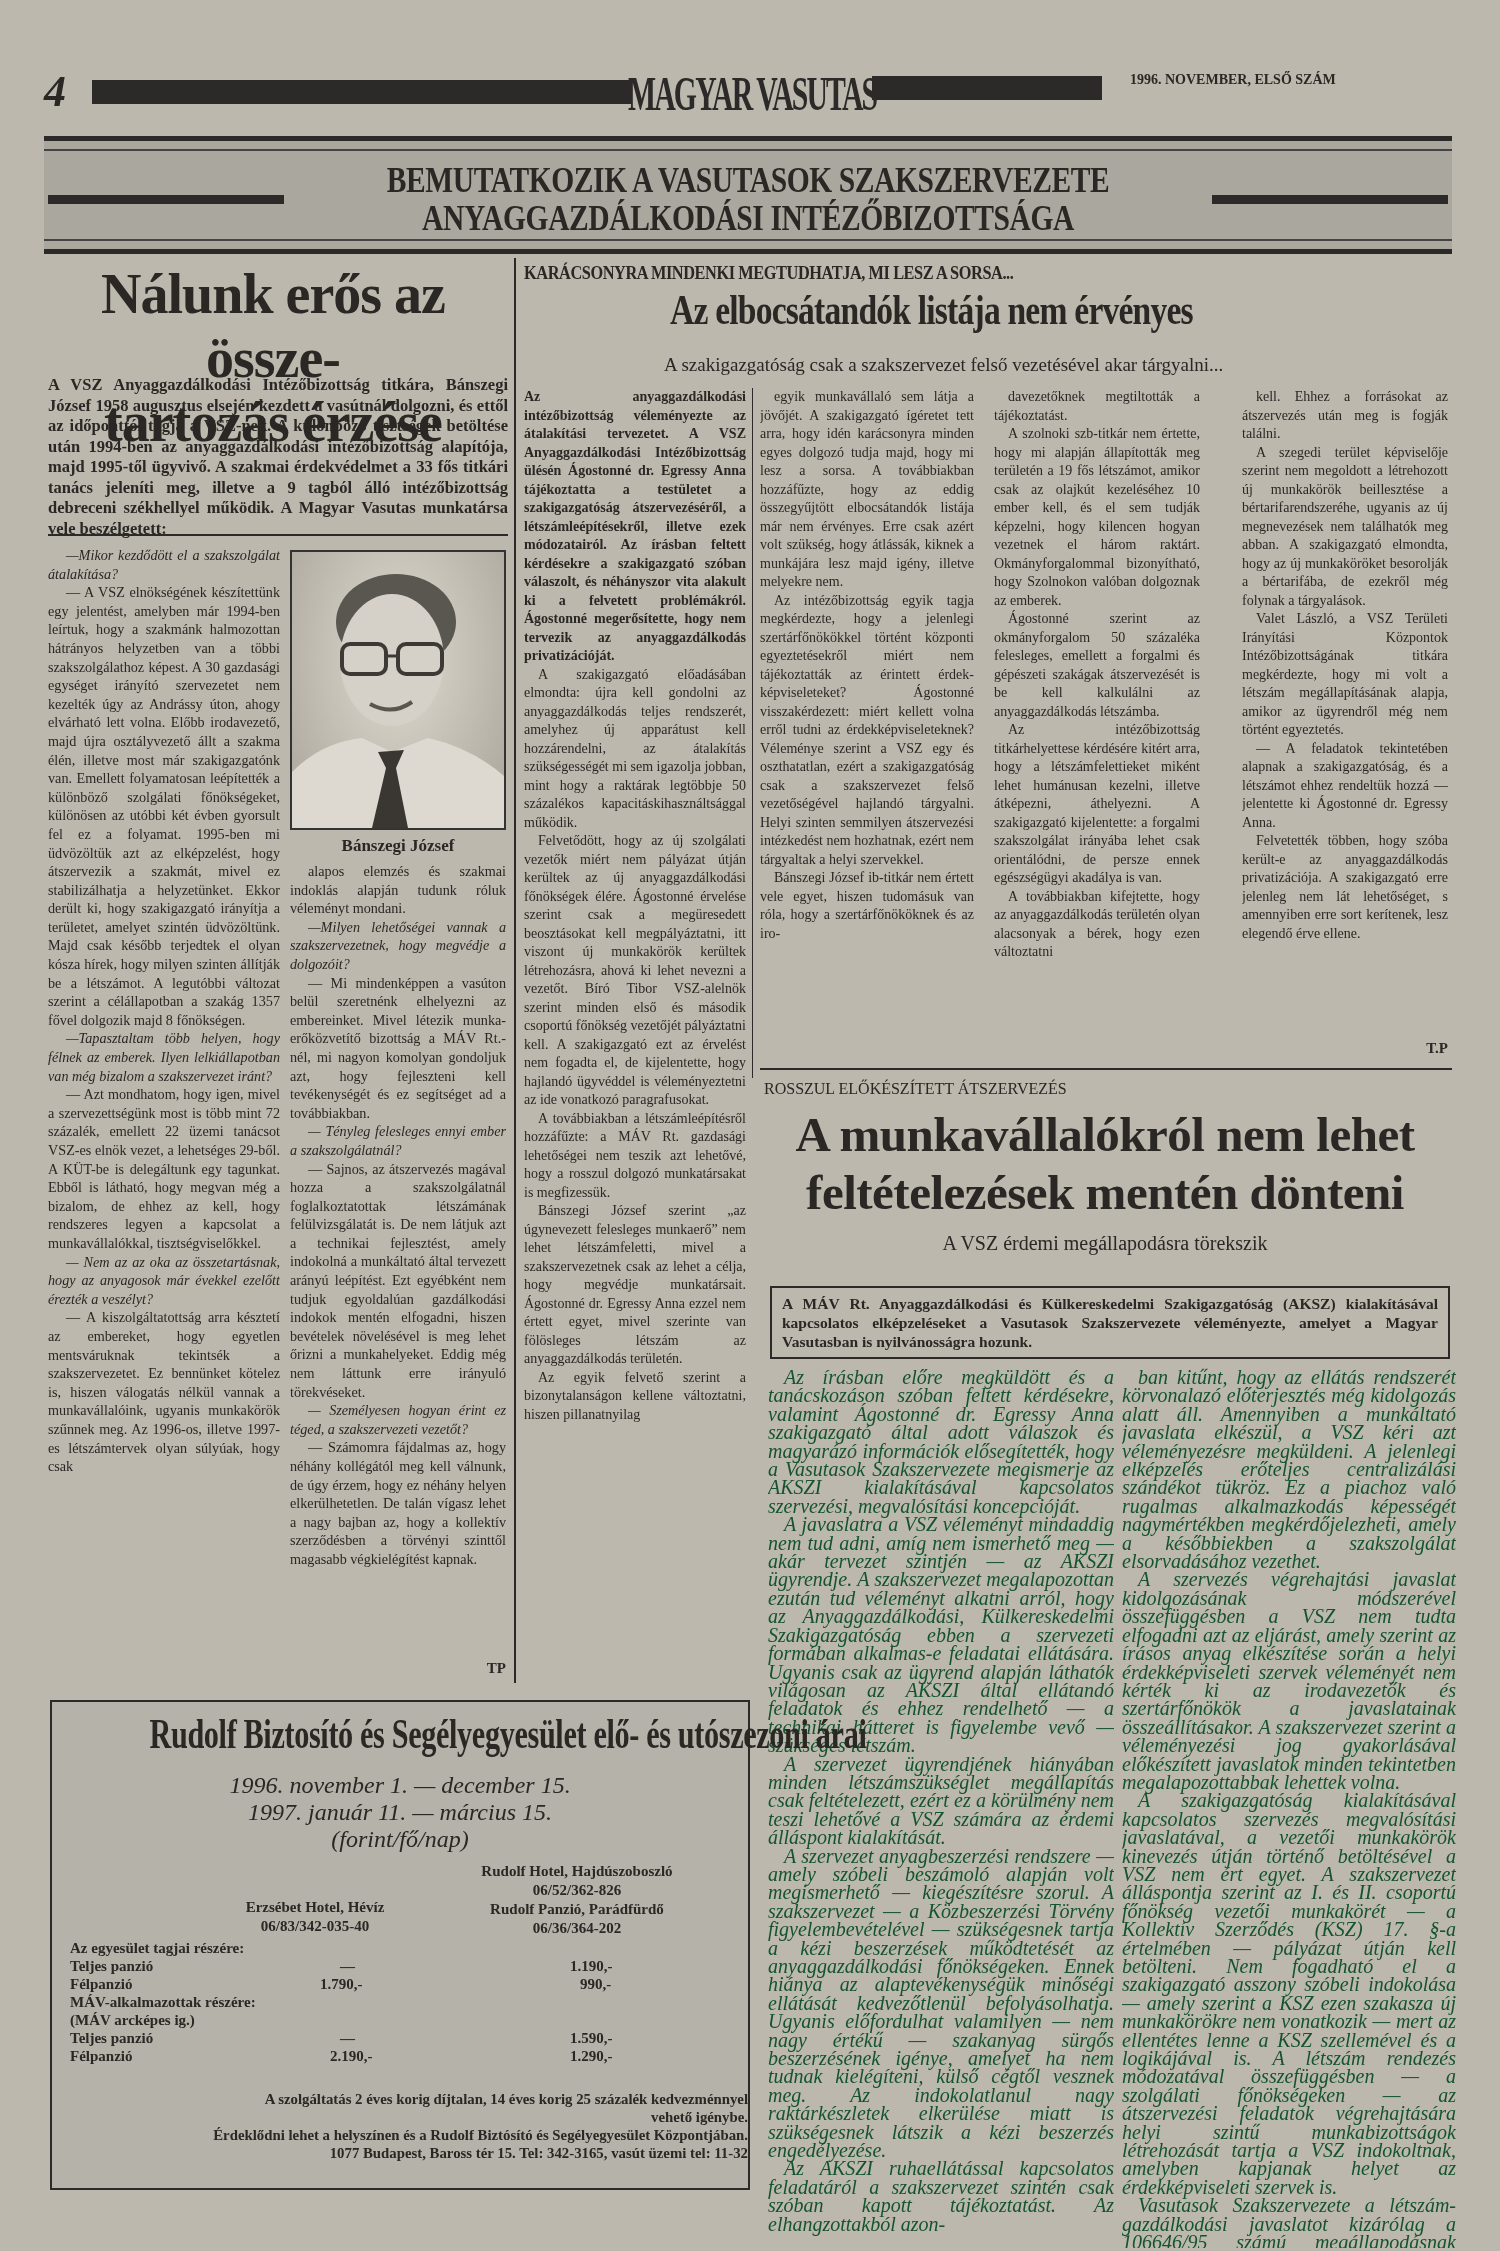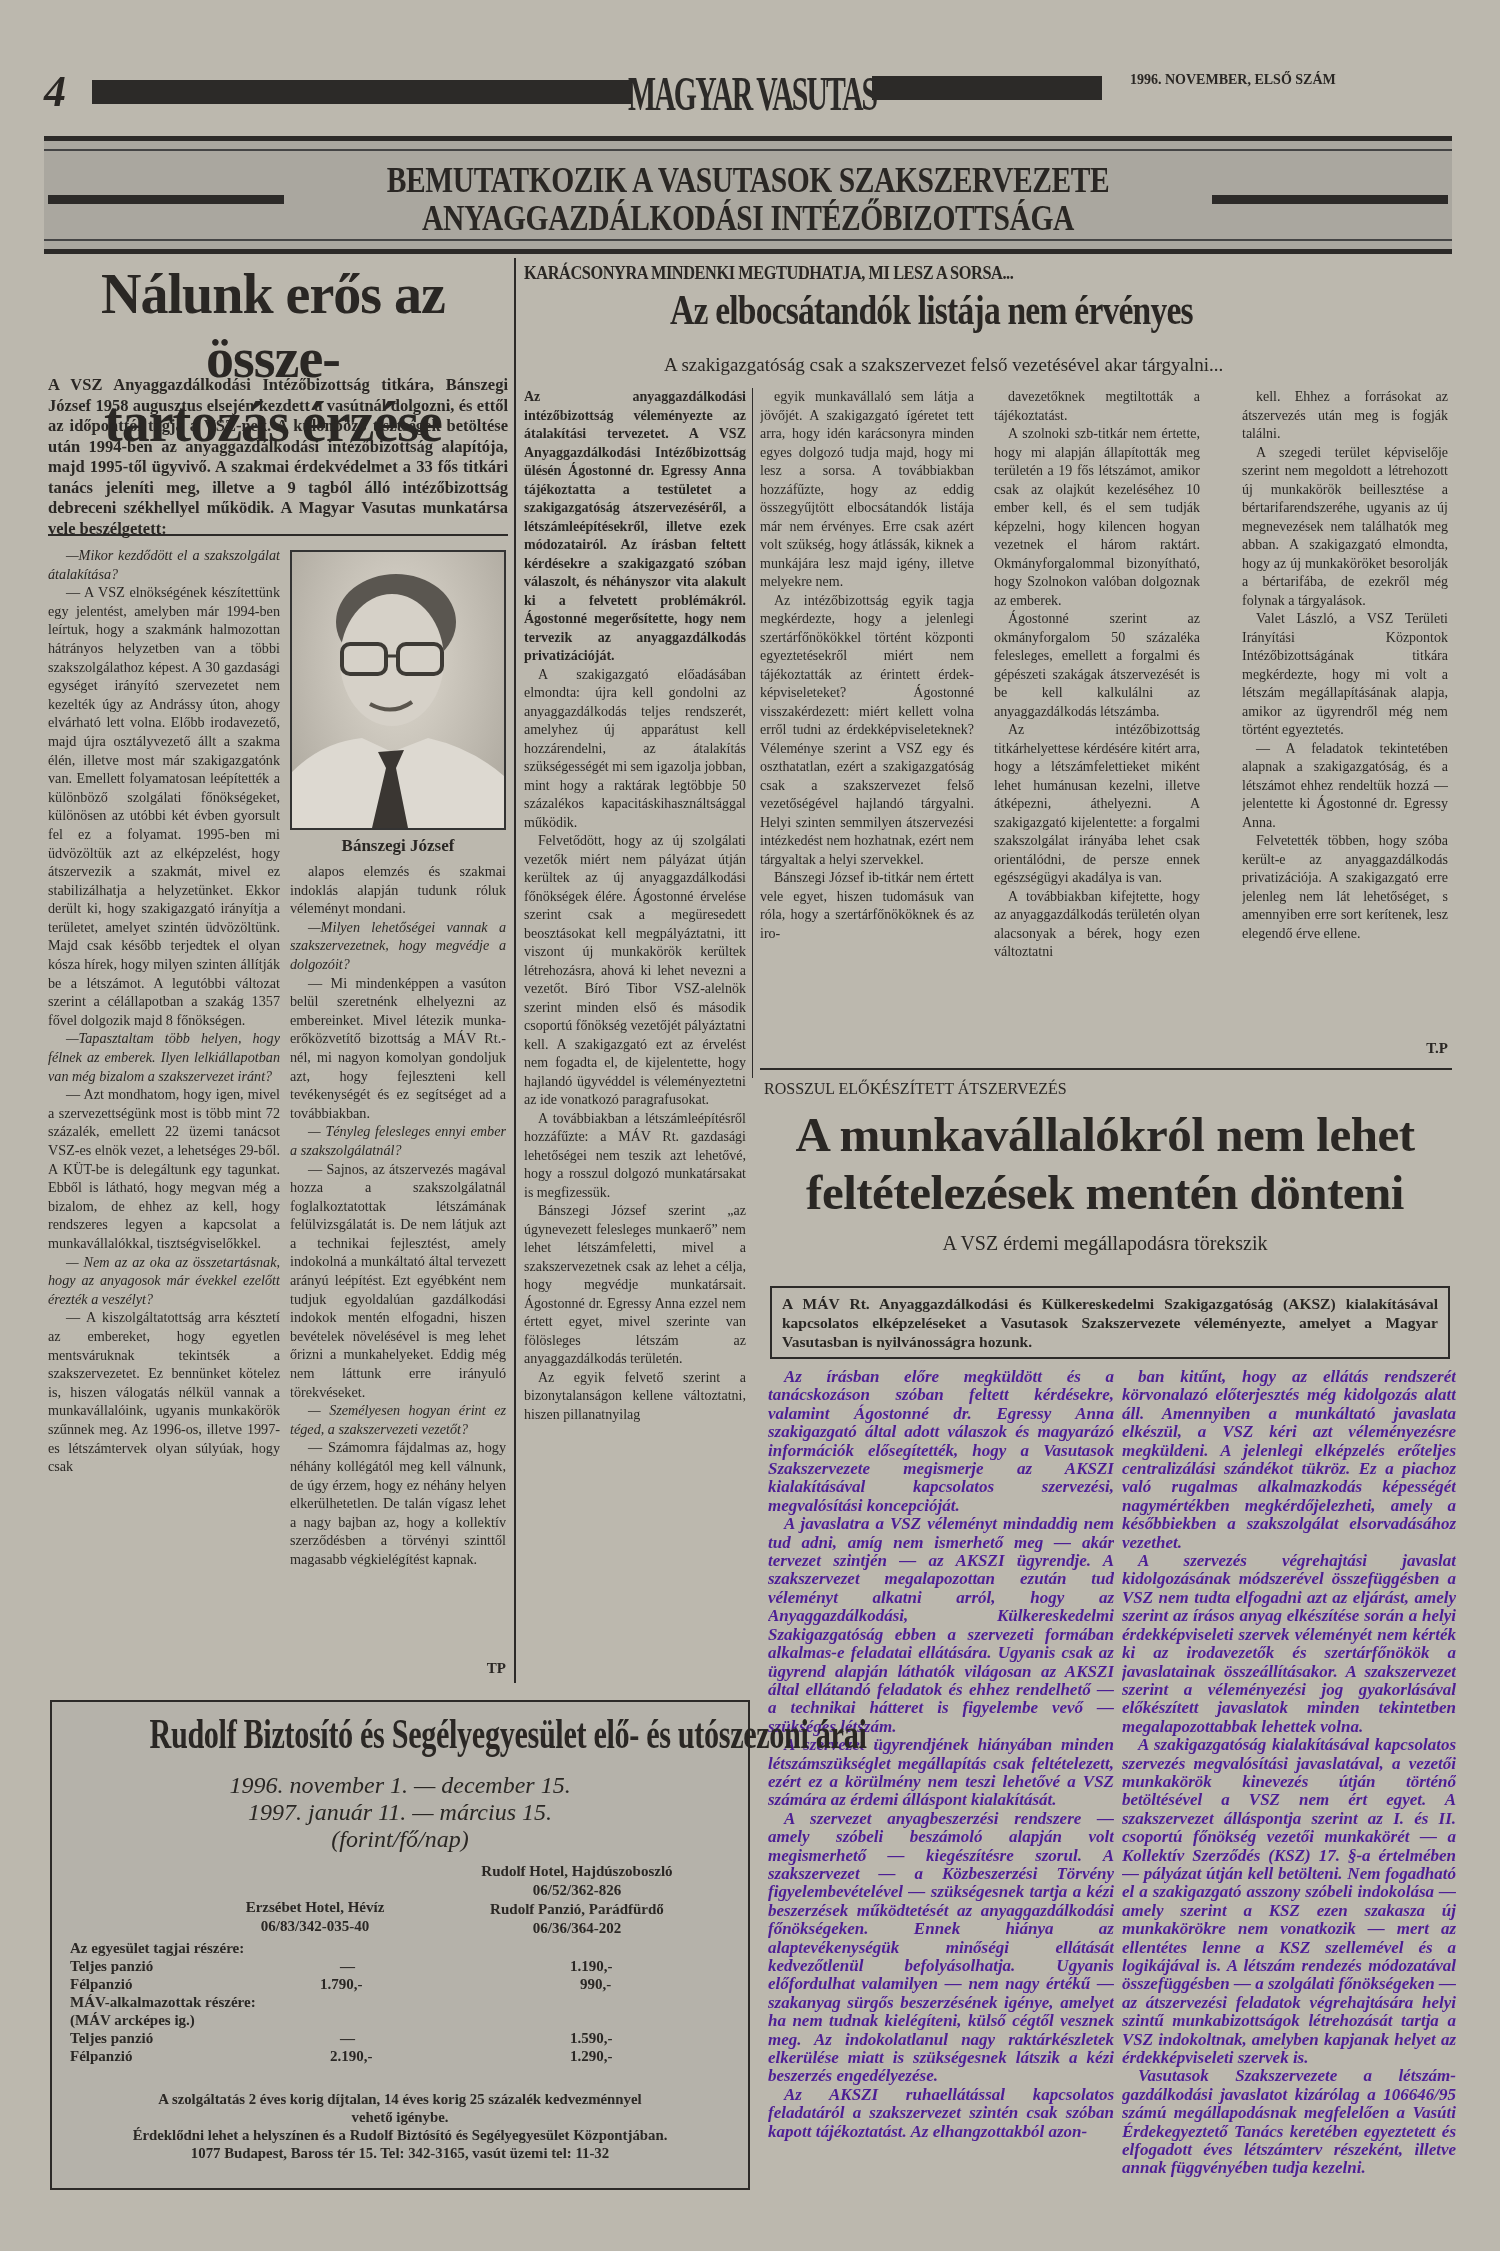--- a/index.html
+++ b/index.html
@@ -30,30 +30,30 @@
   .kicker{font-size:19px;font-weight:bold;letter-spacing:-0.5px;white-space:nowrap;transform:scaleX(0.86);transform-origin:left top;}
   .h1b{font-size:42px;font-weight:bold;white-space:nowrap;letter-spacing:-1px;transform:scaleX(0.8);transform-origin:left top;}
   .deck{font-size:19px;white-space:nowrap;}
   .col2{font-size:14px;line-height:18.5px;text-align:justify;}
   .col2 p{margin:0;text-indent:14px;}
   .bold{font-weight:bold;}
   .sign{font-weight:bold;font-size:15px;text-align:right;}
   
   .h1c{font-size:49px;font-weight:bold;line-height:58px;text-align:center;letter-spacing:-0.5px;}
   .box{border:2px solid #2c2a28;box-sizing:border-box;padding:6px 10px;font-size:15.5px;font-weight:bold;line-height:19px;text-align:justify;}
-  .col3{font-size:17px;line-height:18.4px;font-style:italic;font-weight:bold;text-align:justify;color:#4c1d95;}
+  .col3{font-size:20px;line-height:18.4px;font-style:italic;font-weight:normal;text-align:justify;color:#14532d;}
   .col3 p{margin:0;text-indent:16px;}
   
   .ad{left:50px;top:1700px;width:700px;height:490px;border:2px solid #2c2a28;box-sizing:border-box;background:#b5b2aa;}
   .ad-title{position:absolute;left:0;right:0;top:8px;text-align:center;font-size:42px;font-weight:bold;white-space:nowrap;transform:scaleX(0.72);letter-spacing:-0.5px;}
   .ad-dates{position:absolute;left:0;right:0;top:70px;text-align:center;font-size:24px;font-style:italic;line-height:27px;}
   .ad-hotel{position:absolute;text-align:center;font-size:15px;font-weight:bold;line-height:19px;}
   .ad-row{position:absolute;left:18px;width:620px;font-size:15px;font-weight:bold;height:18px;}
   .ad-row span{position:absolute;}
-  .ad-foot{position:absolute;left:0;right:0;text-align:center;font-size:14.8px;font-weight:bold;line-height:18px;}
+  .ad-foot{position:absolute;left:0;right:0;text-align:right;font-size:14.8px;font-weight:bold;line-height:18px;}
 </style>
 </head>
 <body>
 
 <div class="abs pagenum">4</div>
 <div class="abs bar" style="left:92px;top:80px;width:540px;"></div>
 <div class="abs mast">MAGYAR VASUTAS</div>
 <div class="abs bar" style="left:872px;top:76px;width:230px;"></div>
 <div class="abs dateline">1996. NOVEMBER, ELSŐ SZÁM</div>
 

